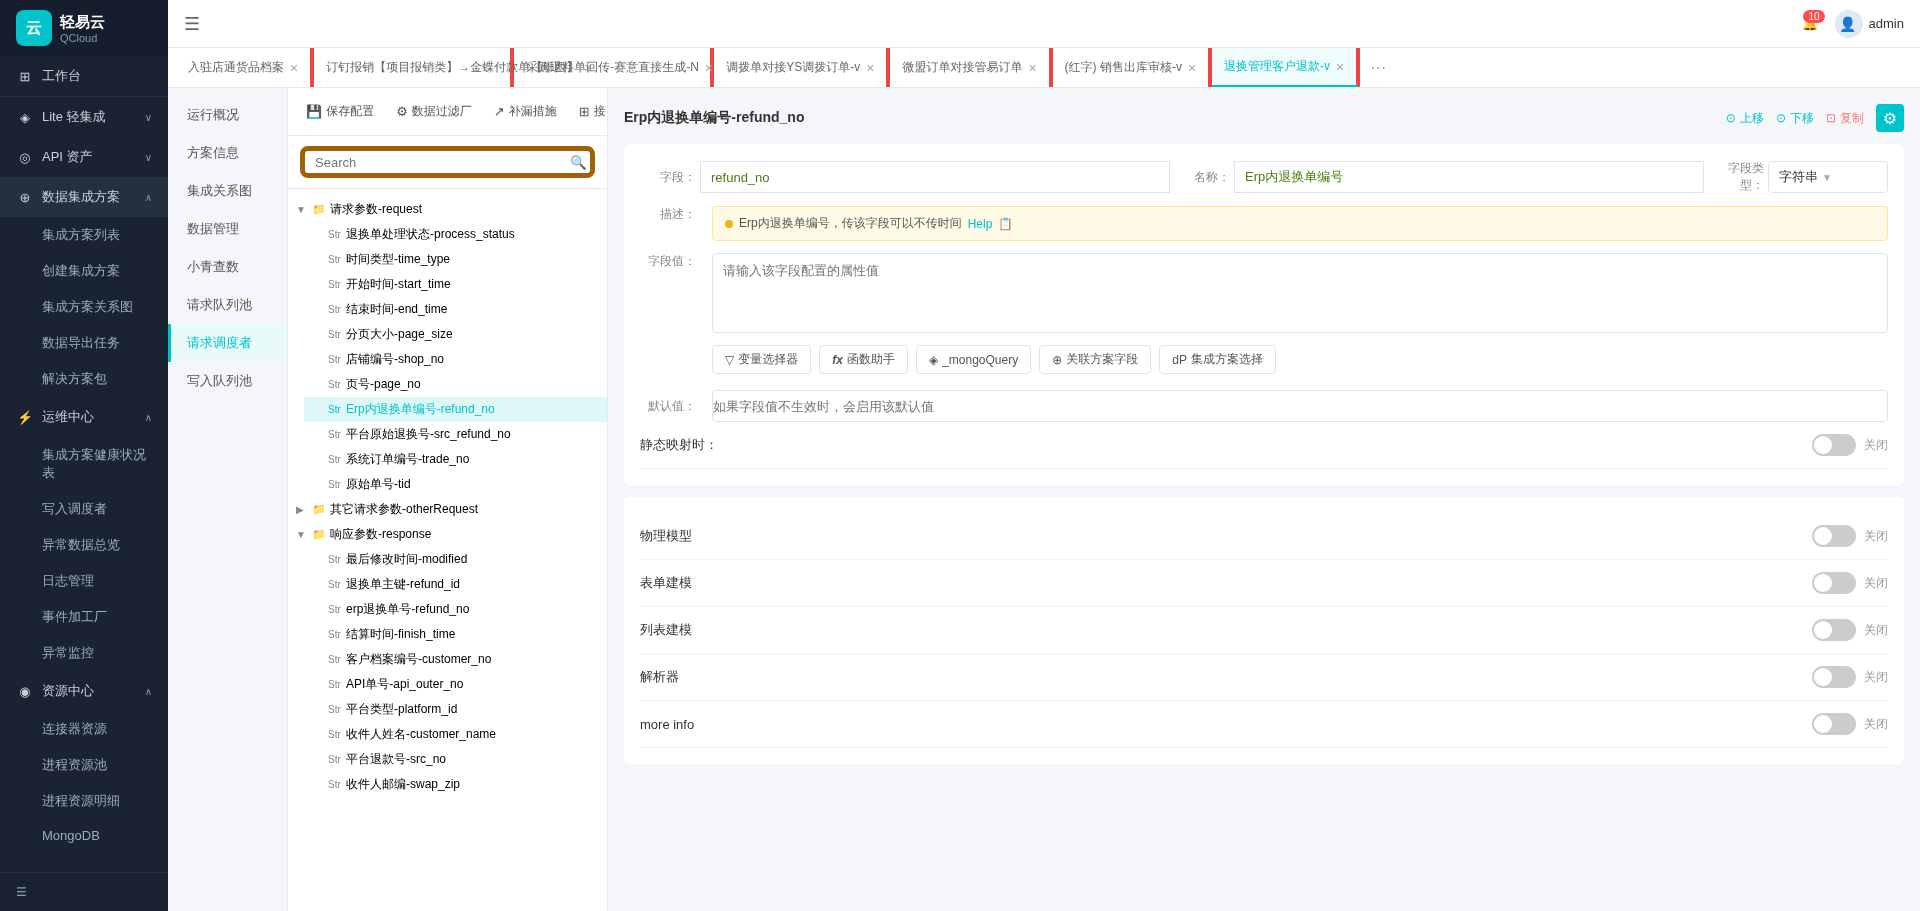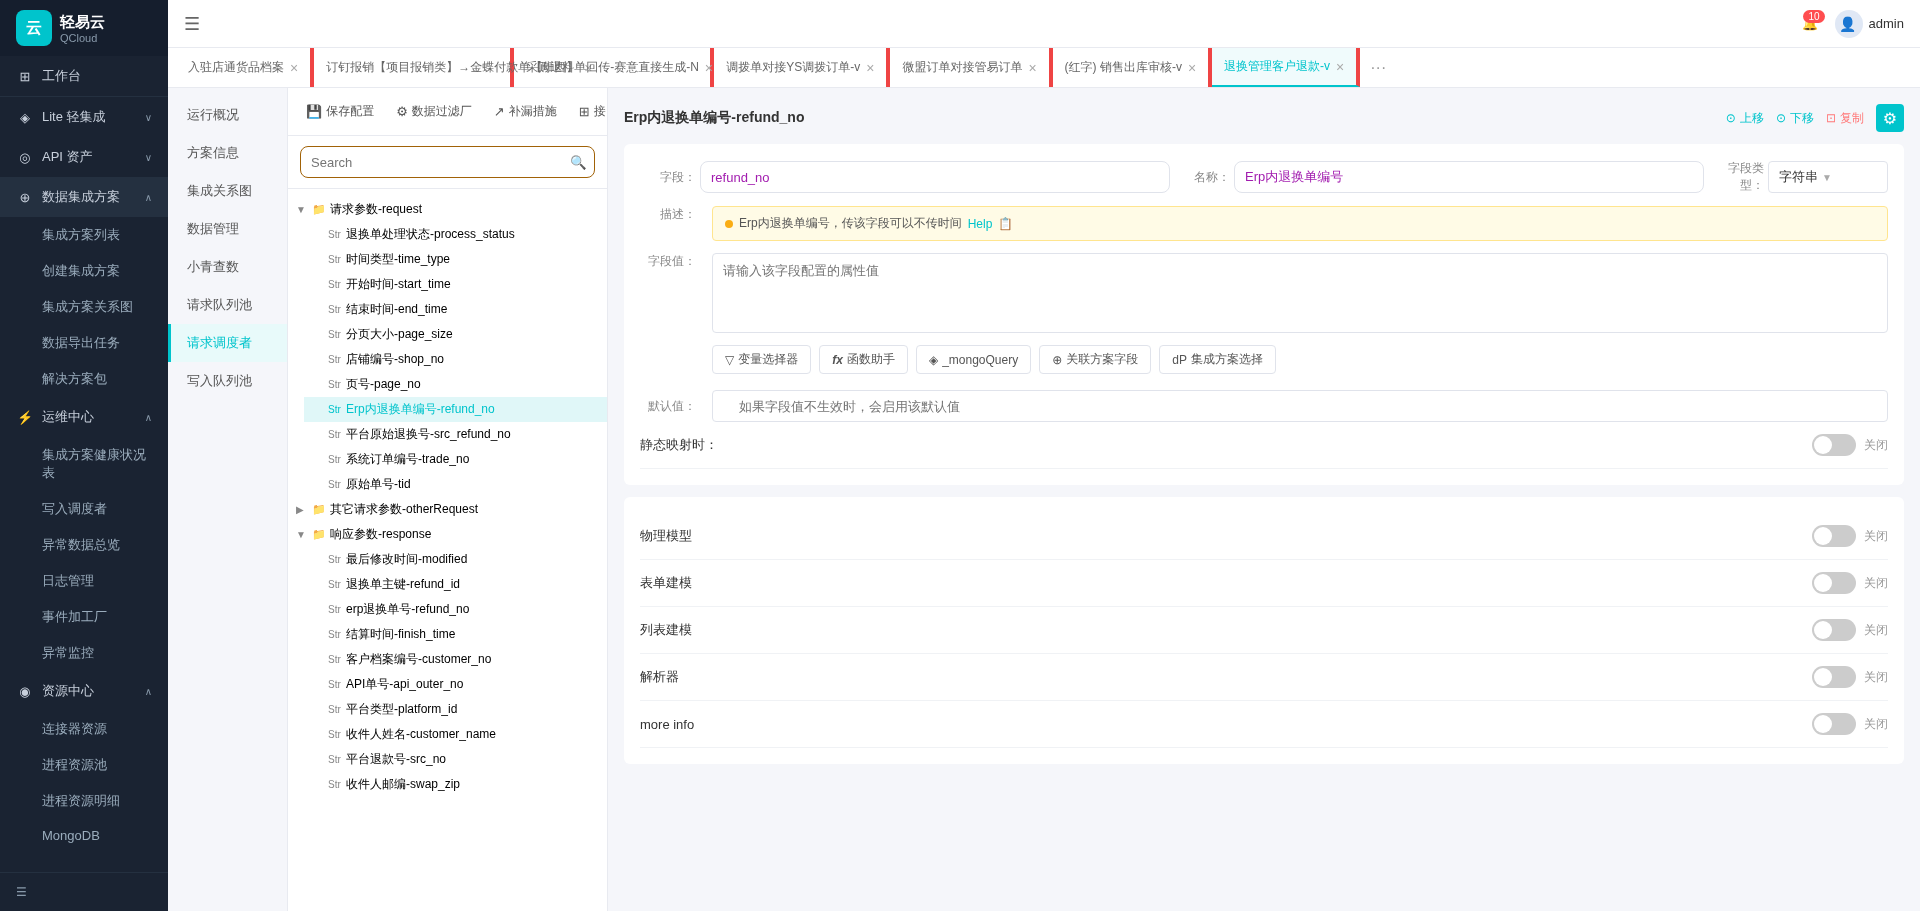--- a/index.html
+++ b/index.html
@@ -41,21 +41,21 @@
     
     .left-nav { width: 120px; background: #f5f6fa; border-right: 1px solid #e8eaf0; flex-shrink: 0; padding-top: 8px; }
     .left-nav-item { padding: 10px 16px; cursor: pointer; font-size: 13px; color: #555; border-left: 3px solid transparent; }
     .left-nav-item.active { color: #00c4cc; border-left-color: #00c4cc; background: #e8fafa; }
 
     
     .middle-panel { width: 320px; border-right: 1px solid #e8eaf0; background: white; display: flex; flex-direction: column; flex-shrink: 0; }
 
     
     .search-box { padding: 10px 12px; border-bottom: 1px solid #e8eaf0; }
-    .search-input { width: 100%; height: 32px; border: 1px solid #a16207; border-radius: 8px; padding: 0 30px 0 10px; font-size: 13px; color: #333; outline: none; }
+    .search-input { width: 100%; height: 32px; border: 5px solid #a16207; border-radius: 8px; padding: 0 30px 0 10px; font-size: 13px; color: #333; outline: none; }
     .search-wrap { position: relative; }
     .search-icon-btn { position: absolute; right: 8px; top: 50%; transform: translateY(-50%); background: none; border: none; cursor: pointer; color: #aaa; }
 
     
     .tree { flex: 1; overflow-y: auto; padding: 8px 0; }
     .tree::-webkit-scrollbar { width: 4px; }
     .tree::-webkit-scrollbar-thumb { background: #ccc; border-radius: 2px; }
     .tree-node { user-select: none; }
     .tree-node-row { display: flex; align-items: center; padding: 4px 8px; cursor: pointer; gap: 4px; }
     .tree-node-row.selected { background: #e0f7f8; }
@@ -71,37 +71,37 @@
     .right-panel::-webkit-scrollbar-thumb { background: #ccc; border-radius: 2px; }
 
     .detail-header { display: flex; align-items: center; justify-content: space-between; margin-bottom: 12px; }
     .detail-title { font-size: 14px; font-weight: bold; color: #333; }
     .detail-actions { display: flex; align-items: center; gap: 12px; }
     .action-link { color: #00c4cc; font-size: 12px; cursor: pointer; display: flex; align-items: center; gap: 4px; }
 
     .detail-card { background: white; border-radius: 6px; padding: 16px; margin-bottom: 12px; }
     .field-row { display: flex; align-items: center; margin-bottom: 12px; gap: 4px; }
     .field-label { width: 56px; font-size: 12px; color: #888; flex-shrink: 0; text-align: right; }
-    .field-value { flex: 1; height: 32px; border: 1px solid #e0e3eb; border-radius: 8px; padding: 0 10px; font-size: 13px; color: #a21caf; background: white; display: flex; align-items: center; }
+    .field-value { flex: 1; height: 32px; border: 1px solid #e0e3eb; border-radius: 0; padding: 0 10px; font-size: 13px; color: #4d7c0f; background: white; display: flex; align-items: center; }
     .field-type { display: flex; align-items: center; border: 1px solid #e0e3eb; border-radius: 4px; height: 32px; padding: 0 10px; background: white; gap: 4px; font-size: 13px; color: #333; min-width: 100px; }
     .field-type-arrow { color: #aaa; font-size: 10px; }
 
     .desc-row { display: flex; align-items: flex-start; margin-bottom: 12px; gap: 16px; }
     .desc-content { flex: 1; background: #fffbe6; border: 1px solid #ffe58f; border-radius: 4px; padding: 8px 12px; font-size: 12px; color: #555; display: flex; align-items: center; gap: 6px; }
     .desc-dot { width: 8px; height: 8px; background: #faad14; border-radius: 50%; flex-shrink: 0; }
     .desc-help { color: #00c4cc; cursor: pointer; }
 
     .value-row { display: flex; align-items: flex-start; margin-bottom: 12px; gap: 16px; }
     .value-textarea { flex: 1; height: 80px; border: 1px solid #e0e3eb; border-radius: 4px; padding: 8px 10px; font-size: 13px; color: #aaa; background: white; resize: none; outline: none; }
 
     .func-row { display: flex; gap: 8px; flex-wrap: wrap; margin-bottom: 4px; }
     .func-btn { display: flex; align-items: center; gap: 4px; padding: 5px 12px; border: 1px solid #e0e3eb; border-radius: 4px; background: white; cursor: pointer; font-size: 12px; color: #555; }
 
     .default-row { display: flex; align-items: center; margin-bottom: 0; gap: 16px; }
-    .default-input { flex: 1; height: 32px; border: 1px solid #e0e3eb; border-radius: 4px; padding: 0 26px; font-size: 13px; color: #bbb; background: white; }
+    .default-input { flex: 1; height: 32px; border: 1px solid #e0e3eb; border-radius: 4px; padding: 0 0; font-size: 13px; color: #bbb; background: white; }
 
     .toggle-row { display: flex; align-items: center; padding: 12px 0; border-bottom: 1px solid #f0f2f5; gap: 16px; }
     .toggle-label { font-size: 13px; color: #333; flex: 1; }
     .toggle { position: relative; width: 44px; height: 22px; flex-shrink: 0; }
     .toggle input { opacity: 0; width: 0; height: 0; }
     .toggle-slider { position: absolute; cursor: pointer; top: 0; left: 0; right: 0; bottom: 0; background: #ccc; border-radius: 22px; transition: 0.3s; }
     .toggle-slider:before { position: absolute; content: ""; height: 18px; width: 18px; left: 2px; bottom: 2px; background: white; border-radius: 50%; transition: 0.3s; }
     .toggle.off .toggle-slider { background: #ccc; }
     .toggle-text { font-size: 12px; color: #999; margin-left: 4px; }
     .toggle-inline { display: flex; align-items: center; gap: 4px; }

